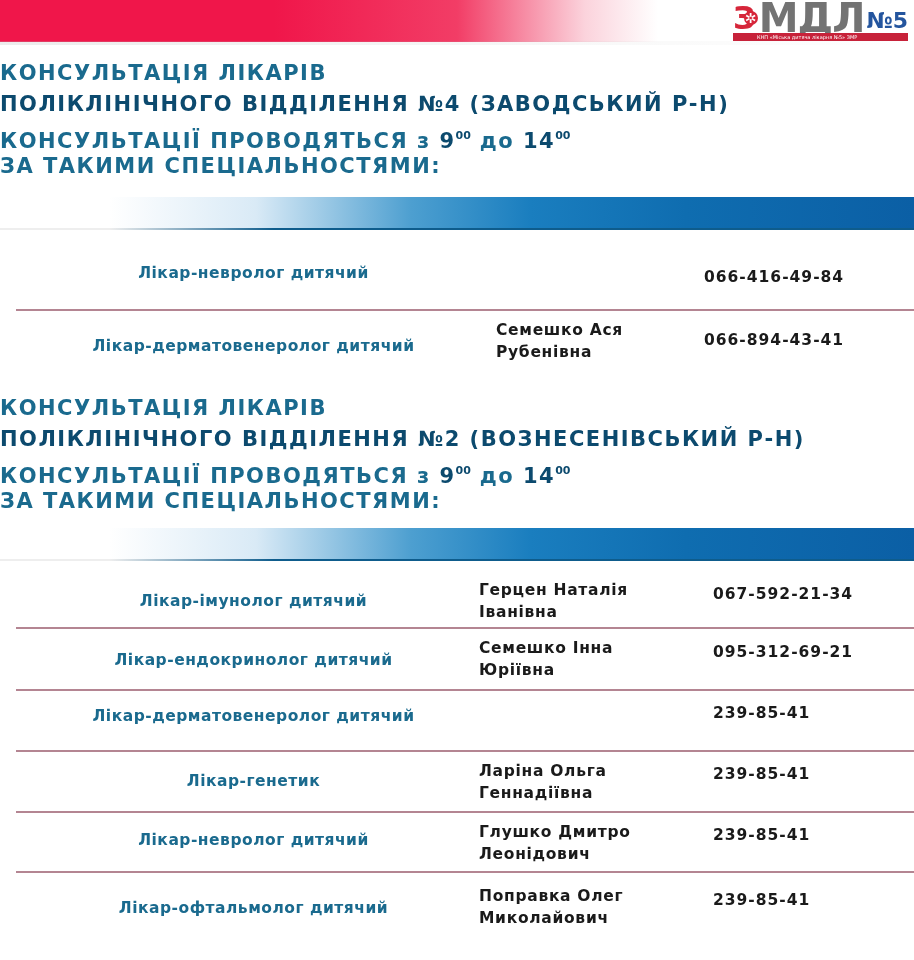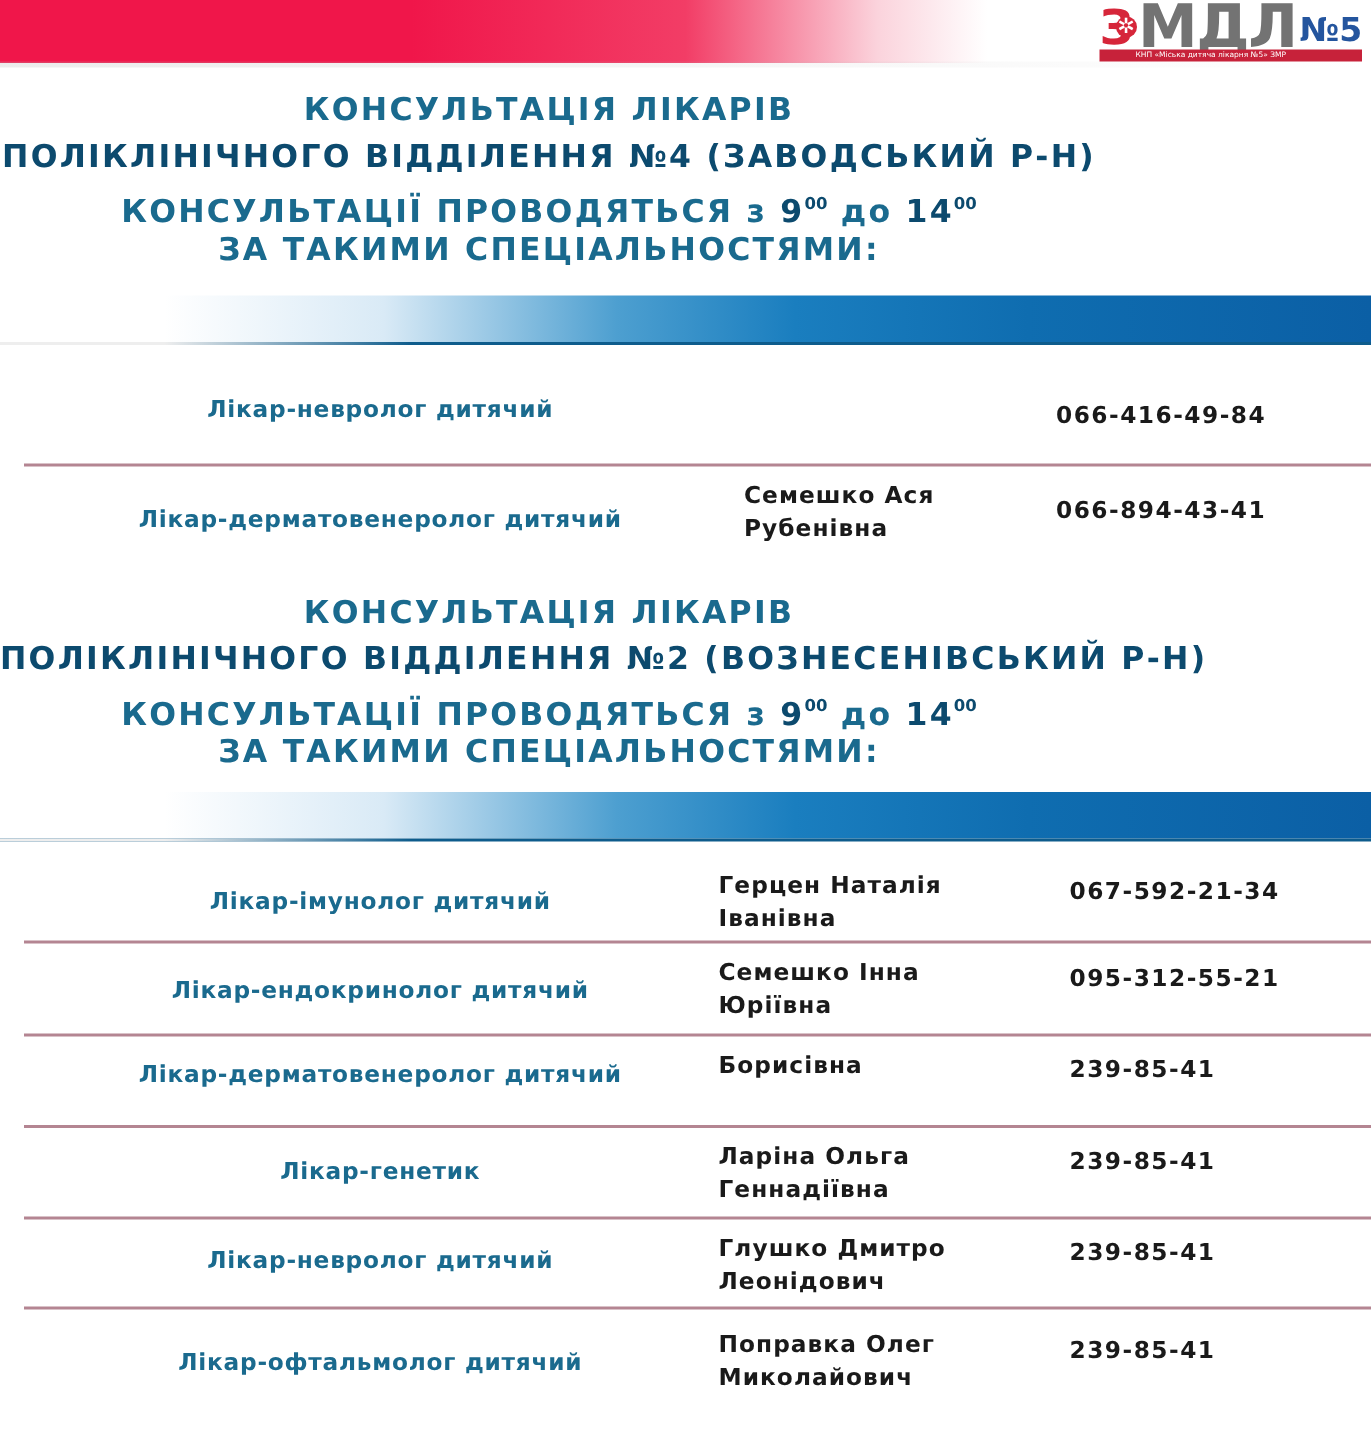--- a/index.html
+++ b/index.html
@@ -16,21 +16,21 @@
   }
 
   .logo { position: absolute; left: 733px; top: 3px; width: 175px; height: 40px; }
   .logo-main { position: absolute; left: 0; top: 0; height: 30px; display: flex; align-items: flex-end; }
   .logo-e { font-family: "DejaVu Sans", sans-serif; font-weight: bold; font-size: 32px; color: #d6263a; line-height: 30px; letter-spacing: -2px; }
   .logo-star { font-size: 14px; color: #ffffff; background: #d6263a; border-radius: 50%; width: 14px; height: 14px; line-height: 14px; text-align: center; margin: 0 1px 8px -10px; position: relative; z-index: 2; }
   .logo-mdl { font-family: "DejaVu Sans", sans-serif; font-weight: bold; font-size: 40px; color: #737373; line-height: 30px; letter-spacing: -1px; margin-top: 24px; }
   .logo-no { font-family: "DejaVu Sans", sans-serif; font-weight: bold; font-size: 22px; color: #24559e; line-height: 24px; margin-left: 2px; }
   .logo-sub { position: absolute; left: 0; top: 30px; width: 175px; height: 8px; background: #c7223a; color: #ffffff; font-size: 5px; line-height: 8px; padding-left: 24px; white-space: nowrap; overflow: hidden; }
 
-  .section-header { position: absolute; left: 0; width: 732px; text-align: center; font-family: "DejaVu Sans", sans-serif; font-weight: bold; letter-spacing: 1.5px; }
+  .section-header { position: absolute; left: 0; width: 732px; text-align: left; font-family: "DejaVu Sans", sans-serif; font-weight: bold; letter-spacing: 1.5px; }
   .hline { height: 31px; line-height: 31px; white-space: nowrap; }
   .blue { color: #1a6a8e; }
   .red { color: #0c4a6e; }
   .h1 { font-size: 21px; }
   .h2 { font-size: 21px; }
   sup { font-size: 11px; vertical-align: 9px; letter-spacing: 0; }
 
   .blue-band {
     position: absolute; left: 0; width: 914px; height: 33px;
     background: linear-gradient(90deg, rgba(255,255,255,0) 0%, rgba(255,255,255,0) 12%, #d9eaf6 28%, #4d9fd0 45%, #1a7ebf 58%, #0f6db0 75%, #0b5fa5 100%);
@@ -109,26 +109,25 @@
         <div>Іванівна</div>
     </div>
     <div class="cell phone" style="left:697px; top:15px;">067-592-21-34</div>
   </div>
   <div class="row" style="height:62px;">
     <div class="cell spec" style="left:0; width:475px; top:22px;">Лікар-ендокринолог дитячий</div>
     <div class="cell name" style="left:463px; top:8px;">
       <div>Семешко Інна</div>
         <div>Юріївна</div>
     </div>
-    <div class="cell phone" style="left:697px; top:14px;">095-312-55-21</div>
+    <div class="cell phone" style="left:697px; top:14px;">095-312-69-21</div>
   </div>
   <div class="row" style="height:61px;">
     <div class="cell spec" style="left:0; width:475px; top:16px;">Лікар-дерматовенеролог дитячий</div>
     <div class="cell name" style="left:463px; top:8px;">
-        <div>Борисівна</div>
     </div>
     <div class="cell phone" style="left:697px; top:13px;">239-85-41</div>
   </div>
   <div class="row" style="height:61px;">
     <div class="cell spec" style="left:0; width:475px; top:20px;">Лікар-генетик</div>
     <div class="cell name" style="left:463px; top:8px;">
       <div>Ларіна Ольга</div>
         <div>Геннадіївна</div>
     </div>
     <div class="cell phone" style="left:697px; top:13px;">239-85-41</div>

